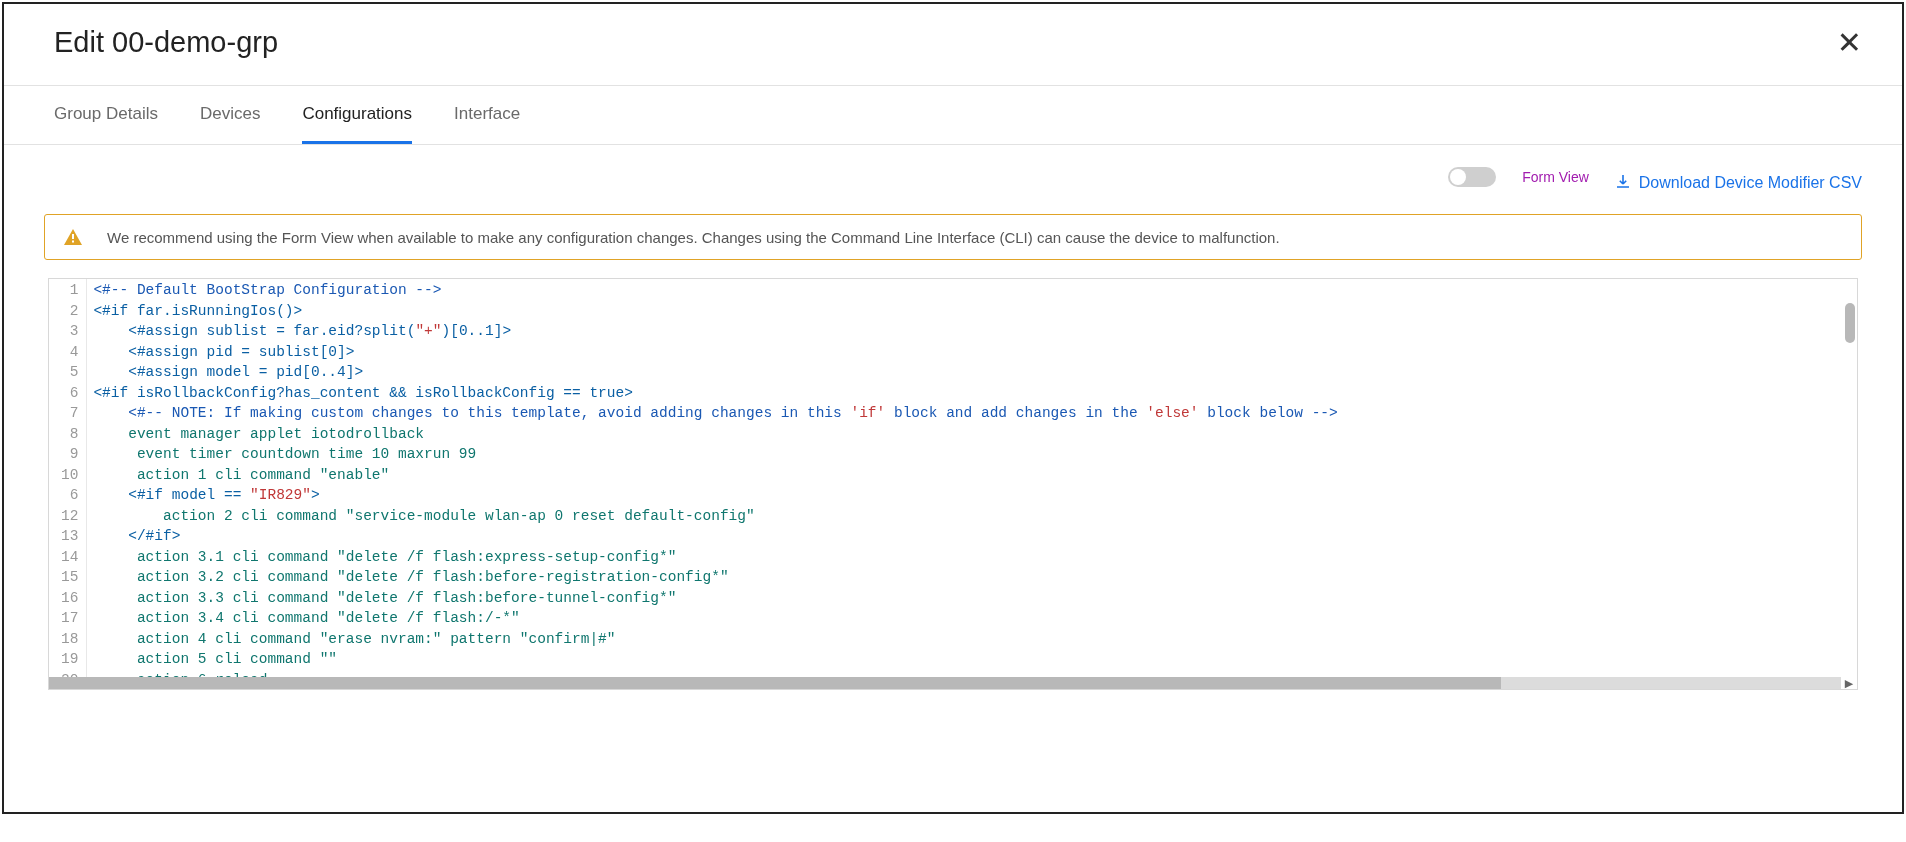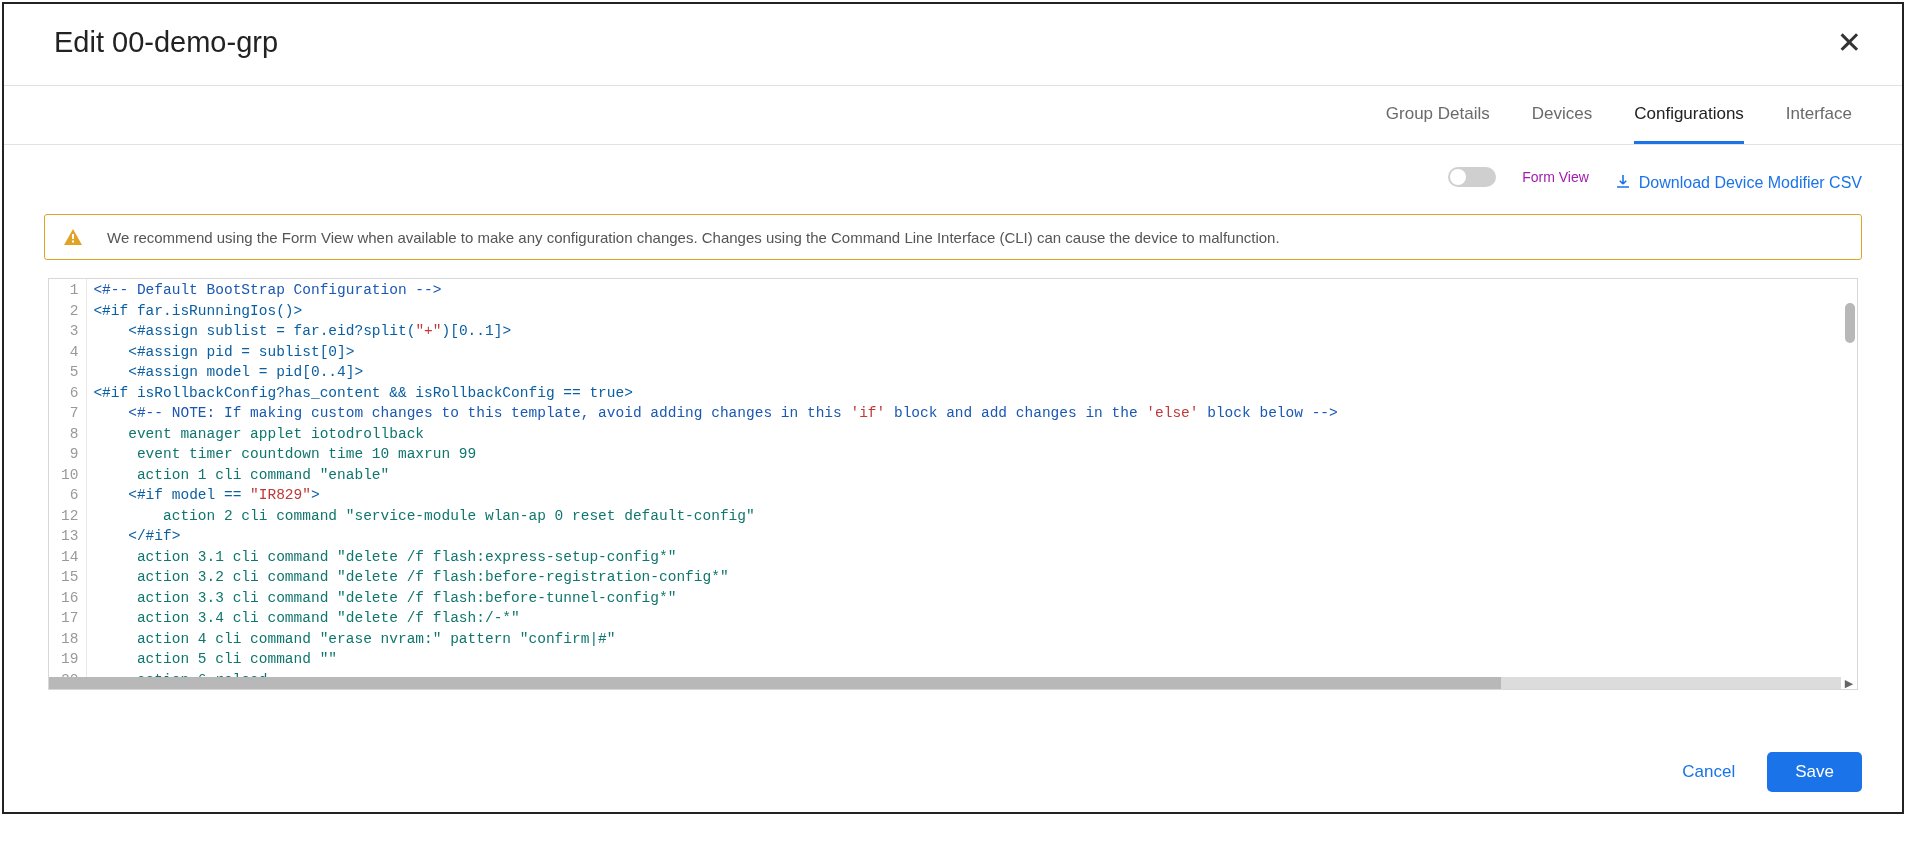--- a/index.html
+++ b/index.html
@@ -36,21 +36,20 @@
   font-weight: 300;
   cursor: pointer;
   color: #333;
   line-height: 1;
 }
 .top-tabs {
   display: flex;
   gap: 42px;
   padding: 0 50px;
   border-bottom: 1px solid #e2e2e2;
-  justify-content: flex-end;
 }
 .top-tab {
   padding: 18px 0 17px;
   font-size: 17px;
   color: #6a6a6a;
   cursor: pointer;
   border-bottom: 3px solid transparent;
 }
 .top-tab.active {
   color: #222;
@@ -304,18 +303,14 @@
       </div>
       <div class="vscroll-indicator"></div>
       <div class="hscroll-bar">
         <div class="hscroll-thumb"></div>
       </div>
       <div class="hscroll-arrow-r">▶</div>
     </div>
 
   </div>
 
-  <div class="footer">
-    <button class="btn-cancel">Cancel</button>
-    <button class="btn-save">Save</button>
-  </div>
 
 </div>
 
 </body></html>

